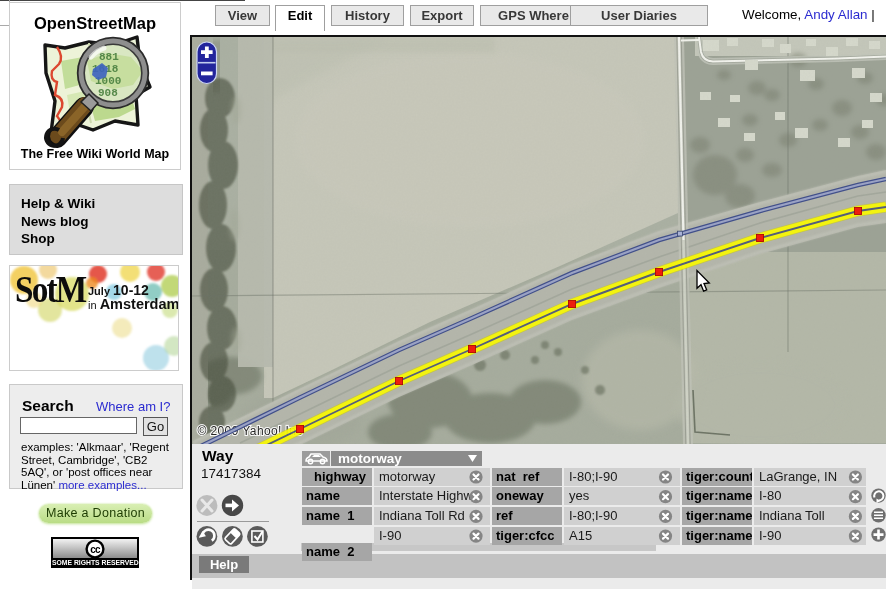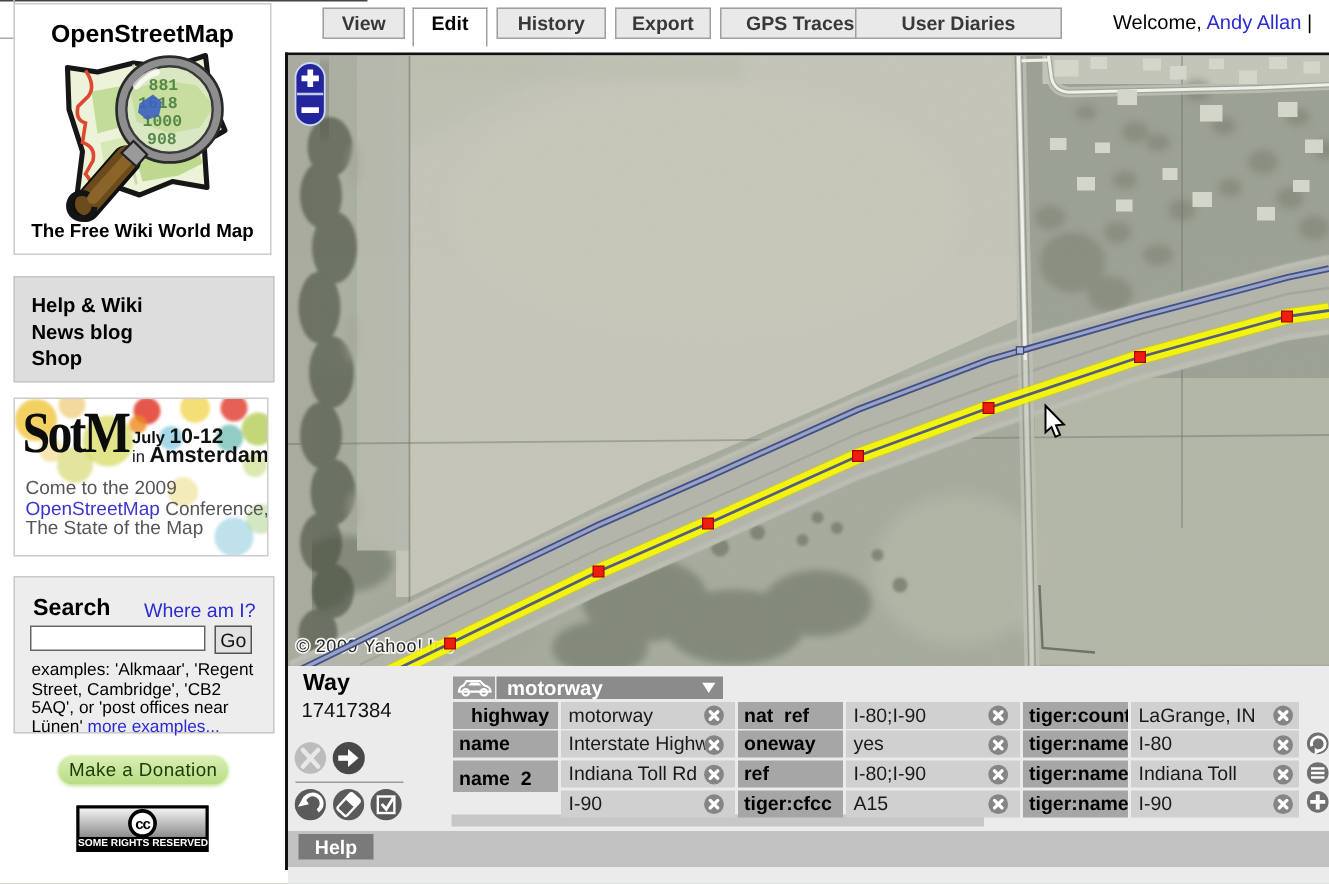--- a/index.html
+++ b/index.html
@@ -89,21 +89,20 @@
       <circle cx="40" cy="44" r="12" fill="#c8cc3c" opacity="0.5"></circle>
       <circle cx="112" cy="62" r="10" fill="#ead878" opacity="0.5"></circle>
       <circle cx="146" cy="92" r="13" fill="#88c8dc" opacity="0.55"></circle>
       <circle cx="164" cy="80" r="10" fill="#a8d088" opacity="0.5"></circle>
       <circle cx="24" cy="34" r="8" fill="#e8c23c" opacity="0.4"></circle>
     </g>
   </svg>
   <div class="abs" style="left:5px;top:9px;font-family:'Liberation Serif',serif;font-weight:bold;font-size:37px;letter-spacing:-2px;transform:scale(0.9,1.05);transform-origin:left top;color:#0c0c0c;white-space:nowrap;line-height:28px;">SotM</div>
   <div class="abs" style="left:78px;top:16px;font-size:11px;font-weight:bold;color:#111;white-space:nowrap;">July <span style="font-size:14px;">10-12</span></div>
   <div class="abs" style="left:78px;top:30px;font-size:11px;font-weight:normal;color:#111;white-space:nowrap;">in <span style="font-size:14.5px;font-weight:bold;">Amsterdam</span></div>
-  <div class="abs" style="left:7px;top:53px;font-size:12.7px;color:#565656;line-height:13.6px;white-space:nowrap;">Come to the 2009<br><a style="color:#3d35cc;">OpenStreetMap</a> Conference,<br>The State of the Map</div>
 </div>
 
 <div class="sbox" style="top:384px;width:174px;height:105px;background:#ededed;border-color:#c9c9c9;">
   <div class="abs" style="left:12px;top:12px;font-size:15.5px;font-weight:bold;color:#000;">Search</div>
   <div class="abs" style="left:86px;top:14px;font-size:13px;color:#2b2bd0;">Where am I?</div>
   <div class="abs" style="left:10px;top:32px;width:115px;height:15px;background:#fff;border:1.5px solid #666;"></div>
   <div class="abs" style="left:133px;top:32px;width:23px;height:17px;background:#e2e2e2;border:1.5px solid #555;font-size:13px;text-align:center;line-height:17px;color:#111;">Go</div>
   <div class="abs" style="left:11px;top:56px;font-size:11.5px;color:#000;line-height:12.7px;">examples: 'Alkmaar', 'Regent<br>Street, Cambridge', 'CB2<br>5AQ', or 'post offices near<br>Lünen' <a style="color:#2b2bd0;">more examples...</a></div>
 </div>
 
@@ -117,21 +116,21 @@
     <circle cx="11" cy="10" r="8.4" fill="#fff" stroke="#000" stroke-width="2.4"></circle>
     <text x="11" y="13.8" font-family="Liberation Sans" font-size="10px" font-weight="bold" text-anchor="middle" letter-spacing="-0.8">cc</text>
   </svg>
   <div class="abs" style="left:0;top:20px;width:86px;height:9px;color:#fff;font-size:6.8px;font-weight:bold;text-align:center;line-height:9.5px;white-space:nowrap;letter-spacing:0;">SOME RIGHTS RESERVED</div>
 </div>
 
 <div class="tab" style="left:215px;width:55px;">View</div>
 <div class="tab" style="left:275px;width:50px;height:26px;background:#fff;color:#000;border-bottom:none;">Edit</div>
 <div class="tab" style="left:331px;width:73px;">History</div>
 <div class="tab" style="left:410px;width:64px;">Export</div>
-<div class="tab" style="left:480px;width:107px;">GPS Traces</div>
+<div class="tab" style="left:480px;width:107px;">GPS Where</div>
 <div class="tab" style="left:570px;width:138px;">User Diaries</div>
 <div class="abs" style="left:742px;top:6.5px;font-size:13.4px;color:#000;">Welcome, <a style="color:#2b2bd0;">Andy Allan</a> |</div>
 
 <div class="abs" style="left:190px;top:35px;width:696px;height:2px;background:#111;"></div>
 <div class="abs" style="left:190px;top:35px;width:2px;height:545px;background:#111;"></div>
 <div class="abs" style="left:190px;top:578px;width:696px;height:2px;background:#111;"></div>
 
 <div id="mapwrap" class="abs" style="left:192px;top:37px;width:694px;height:407px;background:#aeb2a8;overflow:hidden;">
 <svg width="694" height="407" viewBox="192 37 694 407">
 <defs>
@@ -348,21 +347,21 @@
     <circle cx="18.5" cy="9.5" r="2.2" fill="none" stroke="#fff" stroke-width="1.4"></circle>
   </svg>
   <div class="abs" style="left:139px;top:7px;width:151px;height:15px;background:#8b8b8b;color:#fff;font-weight:bold;font-size:13.5px;line-height:15px;padding-left:7px;box-sizing:border-box;">motorway</div>
   <svg class="abs" style="left:276px;top:11px;" width="10" height="8">
       <path d="M0,0 L9,0 L4.5,7 Z" fill="#fff"></path>
     </svg>
 
   <div class="kcell" style="left:110px;top:23.5px;padding-left:12px;">highway</div>
   <div class="kcell" style="left:110px;top:43.2px;">name</div>
   <div class="kcell" style="left:110px;top:62.9px;">name&nbsp;&nbsp;1</div>
-  <div class="kcell" style="left:110px;top:66px;">name&nbsp;&nbsp;2</div>
+  <div class="kcell" style="left:110px;top:99px;">name&nbsp;&nbsp;2</div>
   <div class="vcell" style="left:182px;top:23.5px;width:116px;">motorway</div>
   <div class="vcell" style="left:182px;top:43.2px;width:116px;">Interstate Highw</div>
   <div class="vcell" style="left:182px;top:62.9px;width:116px;">Indiana Toll Rd</div>
   <div class="vcell" style="left:182px;top:82.6px;width:116px;">I-90</div>
 
   <div class="kcell" style="left:300px;top:23.5px;">nat&nbsp;&nbsp;ref</div>
   <div class="kcell" style="left:300px;top:43.2px;">oneway</div>
   <div class="kcell" style="left:300px;top:62.9px;">ref</div>
   <div class="kcell" style="left:300px;top:82.6px;">tiger:cfcc</div>
   <div class="vcell" style="left:372px;top:23.5px;width:116px;">I-80;I-90</div>

